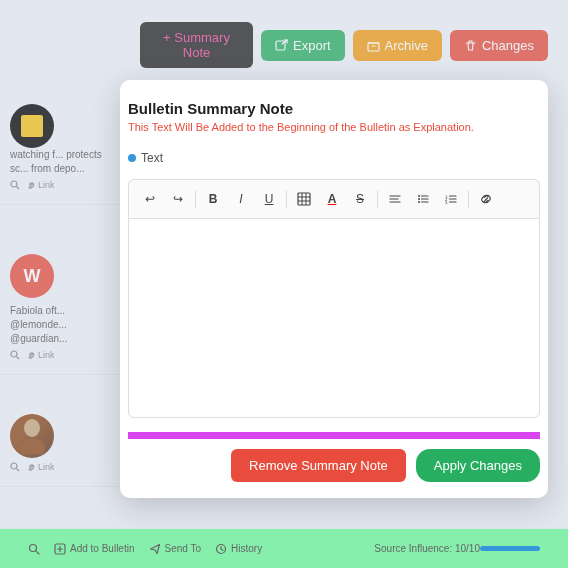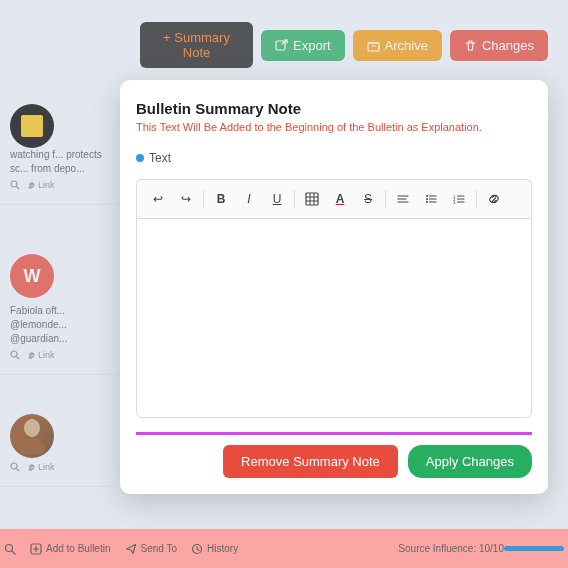--- a/index.html
+++ b/index.html
@@ -86,21 +86,21 @@
       padding: 8px 14px;
       border-radius: 6px;
       font-size: 13px;
       font-weight: 500;
       cursor: pointer;
       border: none;
     }
 
     .btn-summary {
       background: #222;
-      color: #f97316;
+      color: #ec4899;
     }
 
     .btn-export {
       background: #27ae60;
       color: #fff;
     }
 
     .btn-archive {
       background: #f39c12;
       color: #fff;
@@ -122,21 +122,21 @@
 
     
     .modal {
       position: absolute;
       top: 80px;
       left: 120px;
       right: 20px;
       background: #fff;
       border-radius: 10px;
       box-shadow: 0 8px 32px rgba(0,0,0,0.18);
-      padding: 20px 16px 16px;
+      padding: 20px 8px 16px;
       display: flex;
       flex-direction: column;
     }
 
     .modal-title {
       font-size: 15px;
       font-weight: 600;
       color: #222;
       margin-bottom: 4px;
     }
@@ -216,21 +216,21 @@
     }
 
     
     .modal-footer {
       display: flex;
       align-items: center;
       justify-content: flex-end;
       gap: 10px;
       margin-top: 14px;
       padding-top: 10px;
-      border-top: 3px solid #d946ef;
+      border-top: 7px solid #d946ef;
     }
 
     .btn-remove {
       background: #e74c3c;
       color: #fff;
       border: none;
       border-radius: 6px;
       padding: 9px 18px;
       font-size: 13px;
       font-weight: 500;
@@ -248,25 +248,25 @@
       cursor: pointer;
     }
 
     
     .bottom-bar {
       position: absolute;
       bottom: 0;
       left: 0;
       right: 0;
       height: 40px;
-      background: #fca5a5;
+      background: #86efac;
       border-top: 1px solid #e0e3ea;
       display: flex;
       align-items: center;
-      padding: 0 4px;
+      padding: 0 28px;
       gap: 14px;
     }
 
     .bottom-action {
       display: flex;
       align-items: center;
       gap: 4px;
       font-size: 10px;
       color: #666;
     }

